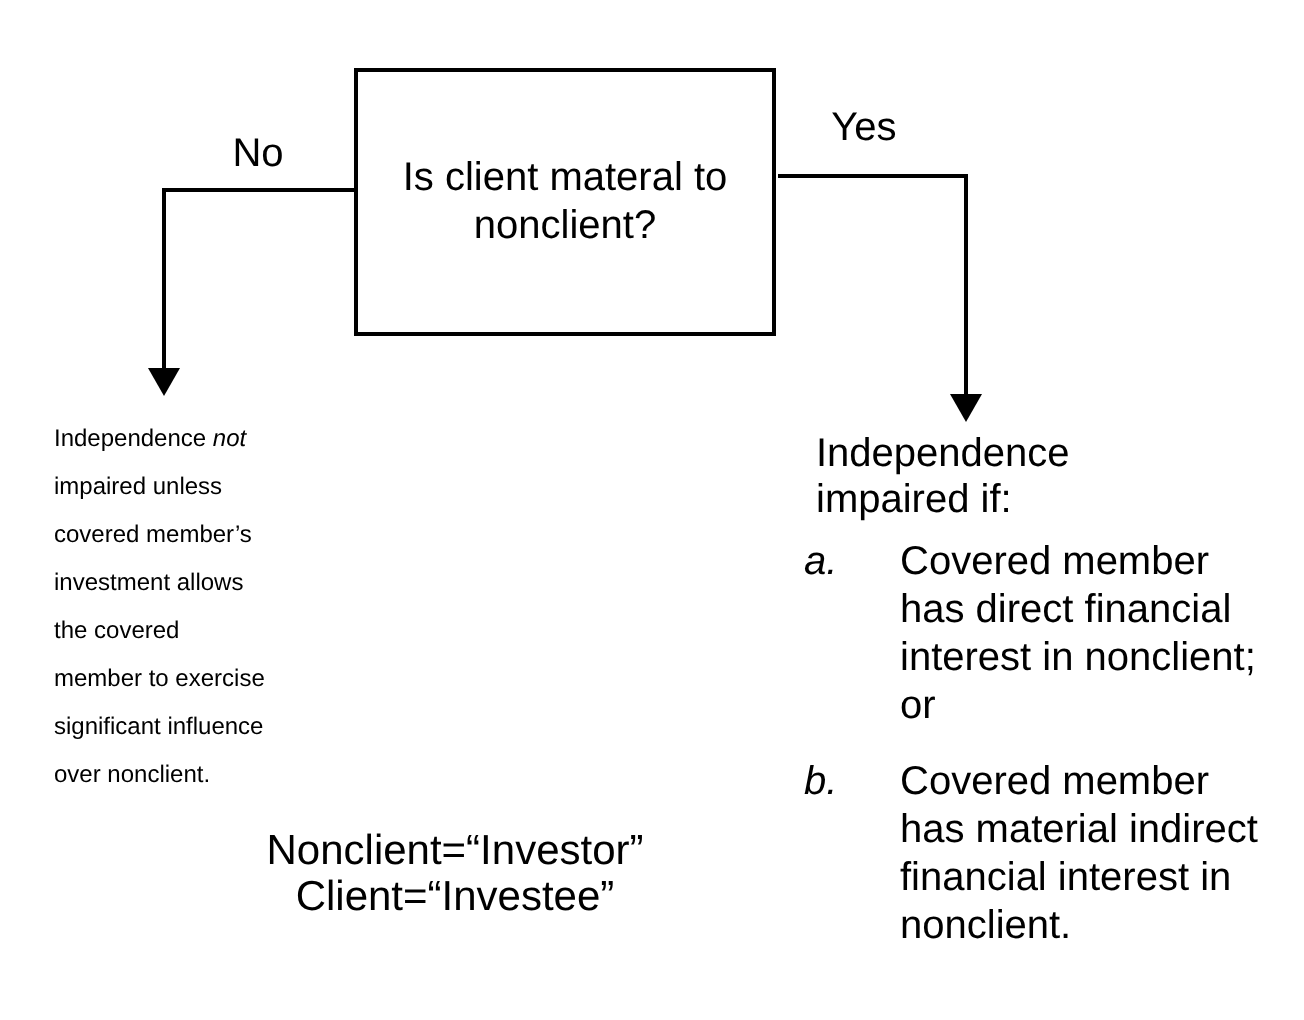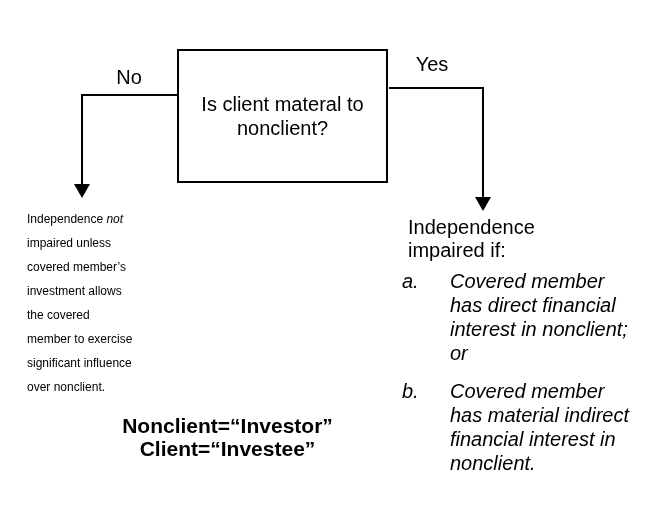--- a/index.html
+++ b/index.html
@@ -21,21 +21,20 @@
     left: 177px;
     top: 34px;
     width: 211px;
     height: 134px;
     box-sizing: border-box;
     border: 2px solid #000000;
     display: flex;
     align-items: center;
     justify-content: center;
     text-align: center;
-    margin-top: 15px;
   }
   .question-text {
     font-size: 20px;
     line-height: 24px;
     white-space: pre-line;
   }
   .branch-label {
     position: absolute;
     width: 60px;
     font-size: 20px;
@@ -91,30 +90,29 @@
     line-height: 24px;
   }
   .item-a { top: 269px; }
   .item-b { top: 379px; }
   .list-marker {
     flex: 0 0 48px;
     font-style: italic;
   }
   .list-text {
     white-space: pre-line;
-    font-style: italic;
   }
   .legend {
     position: absolute;
     left: 95px;
     top: 414px;
     width: 265px;
     font-size: 21px;
     line-height: 23px;
-    font-weight: bold;
+    font-weight: normal;
     text-align: center;
     white-space: pre-line;
   }
   em { font-style: italic; }
 </style>
 </head>
 <body>
 
 <div class="canvas">
 

